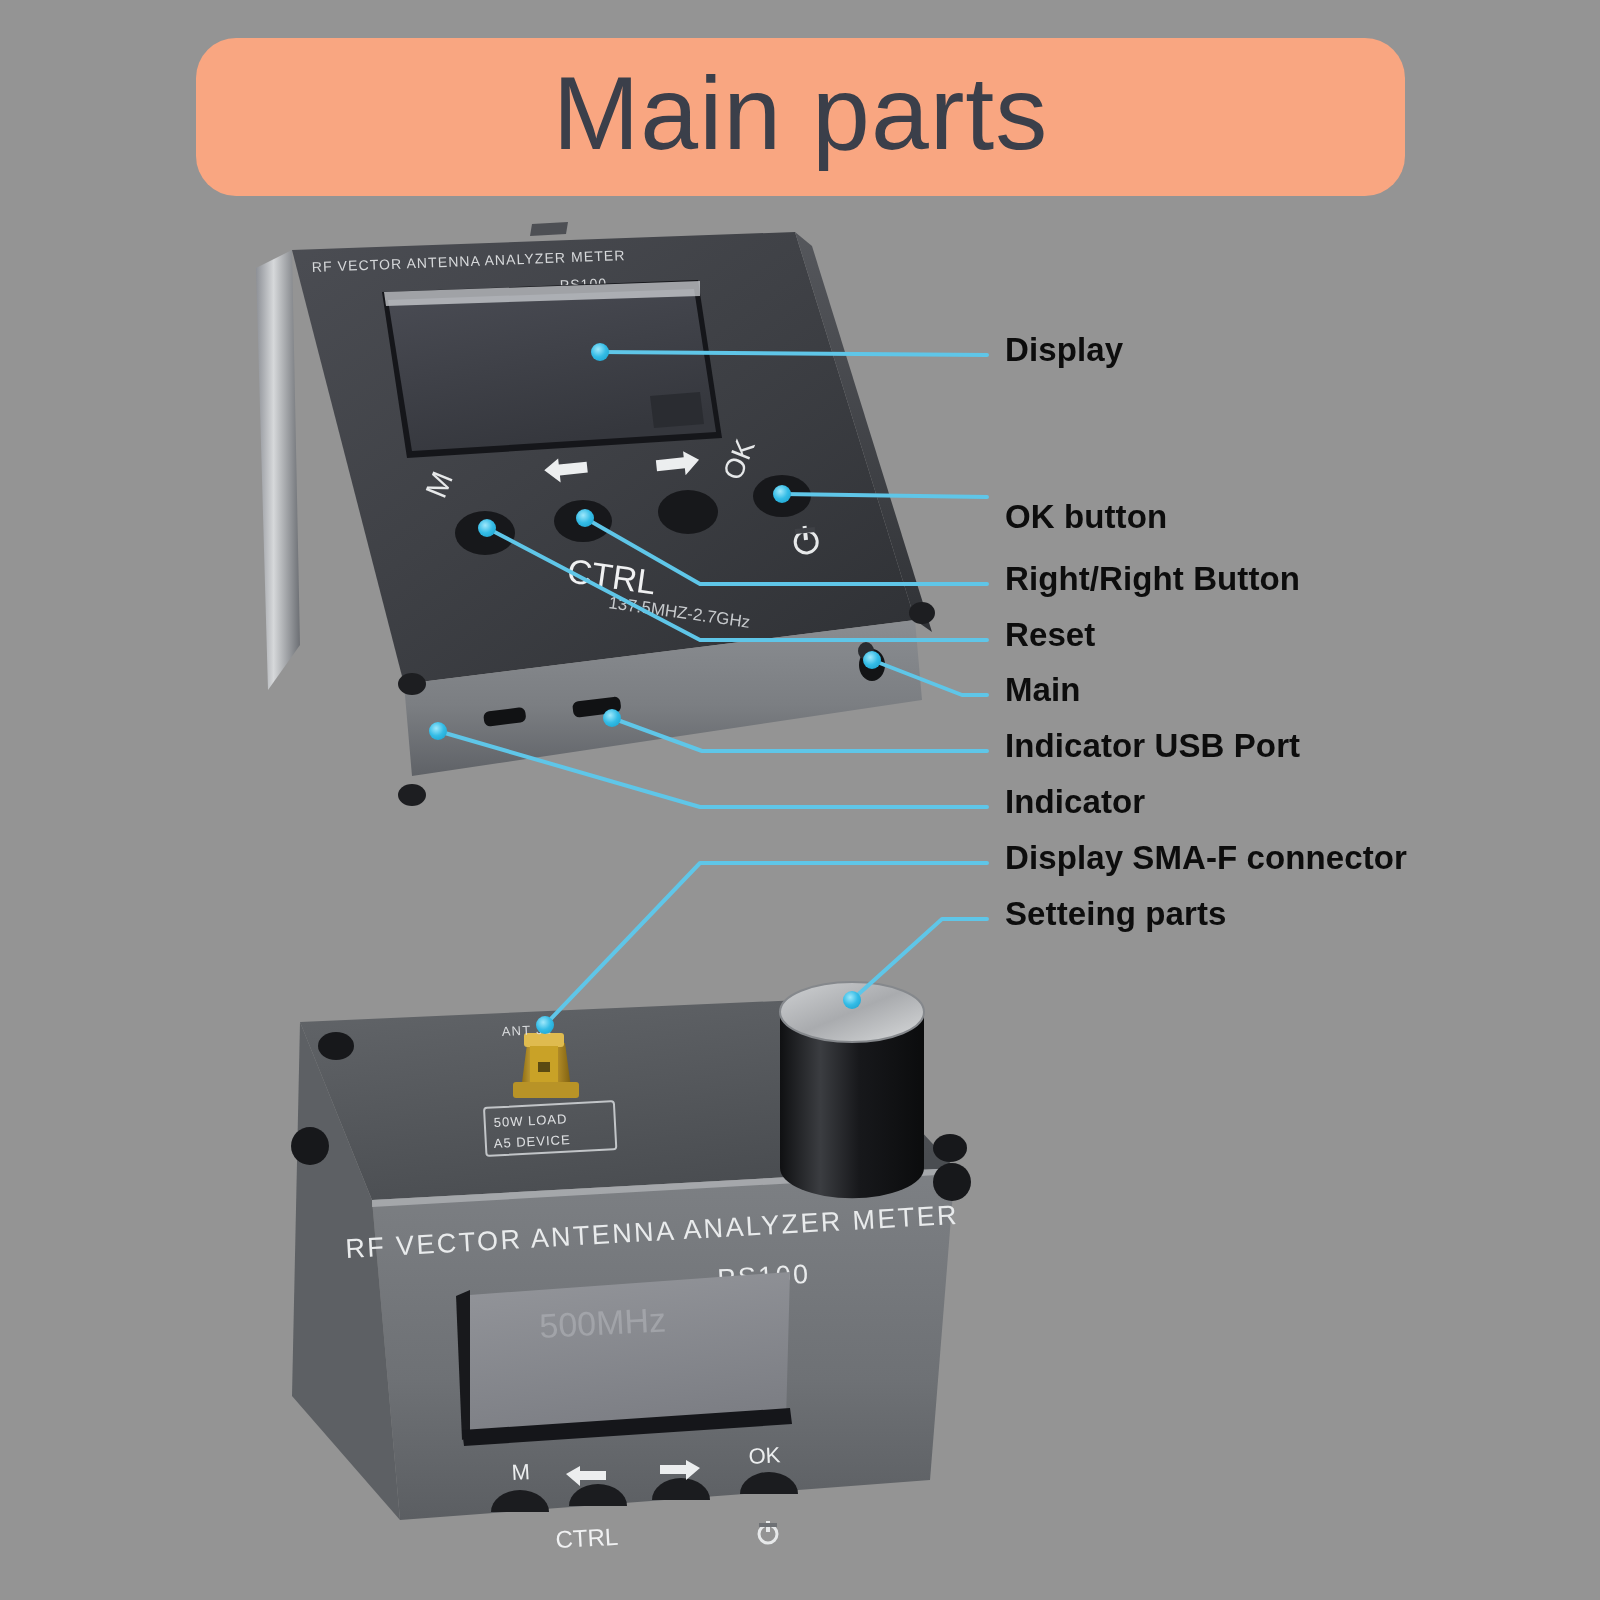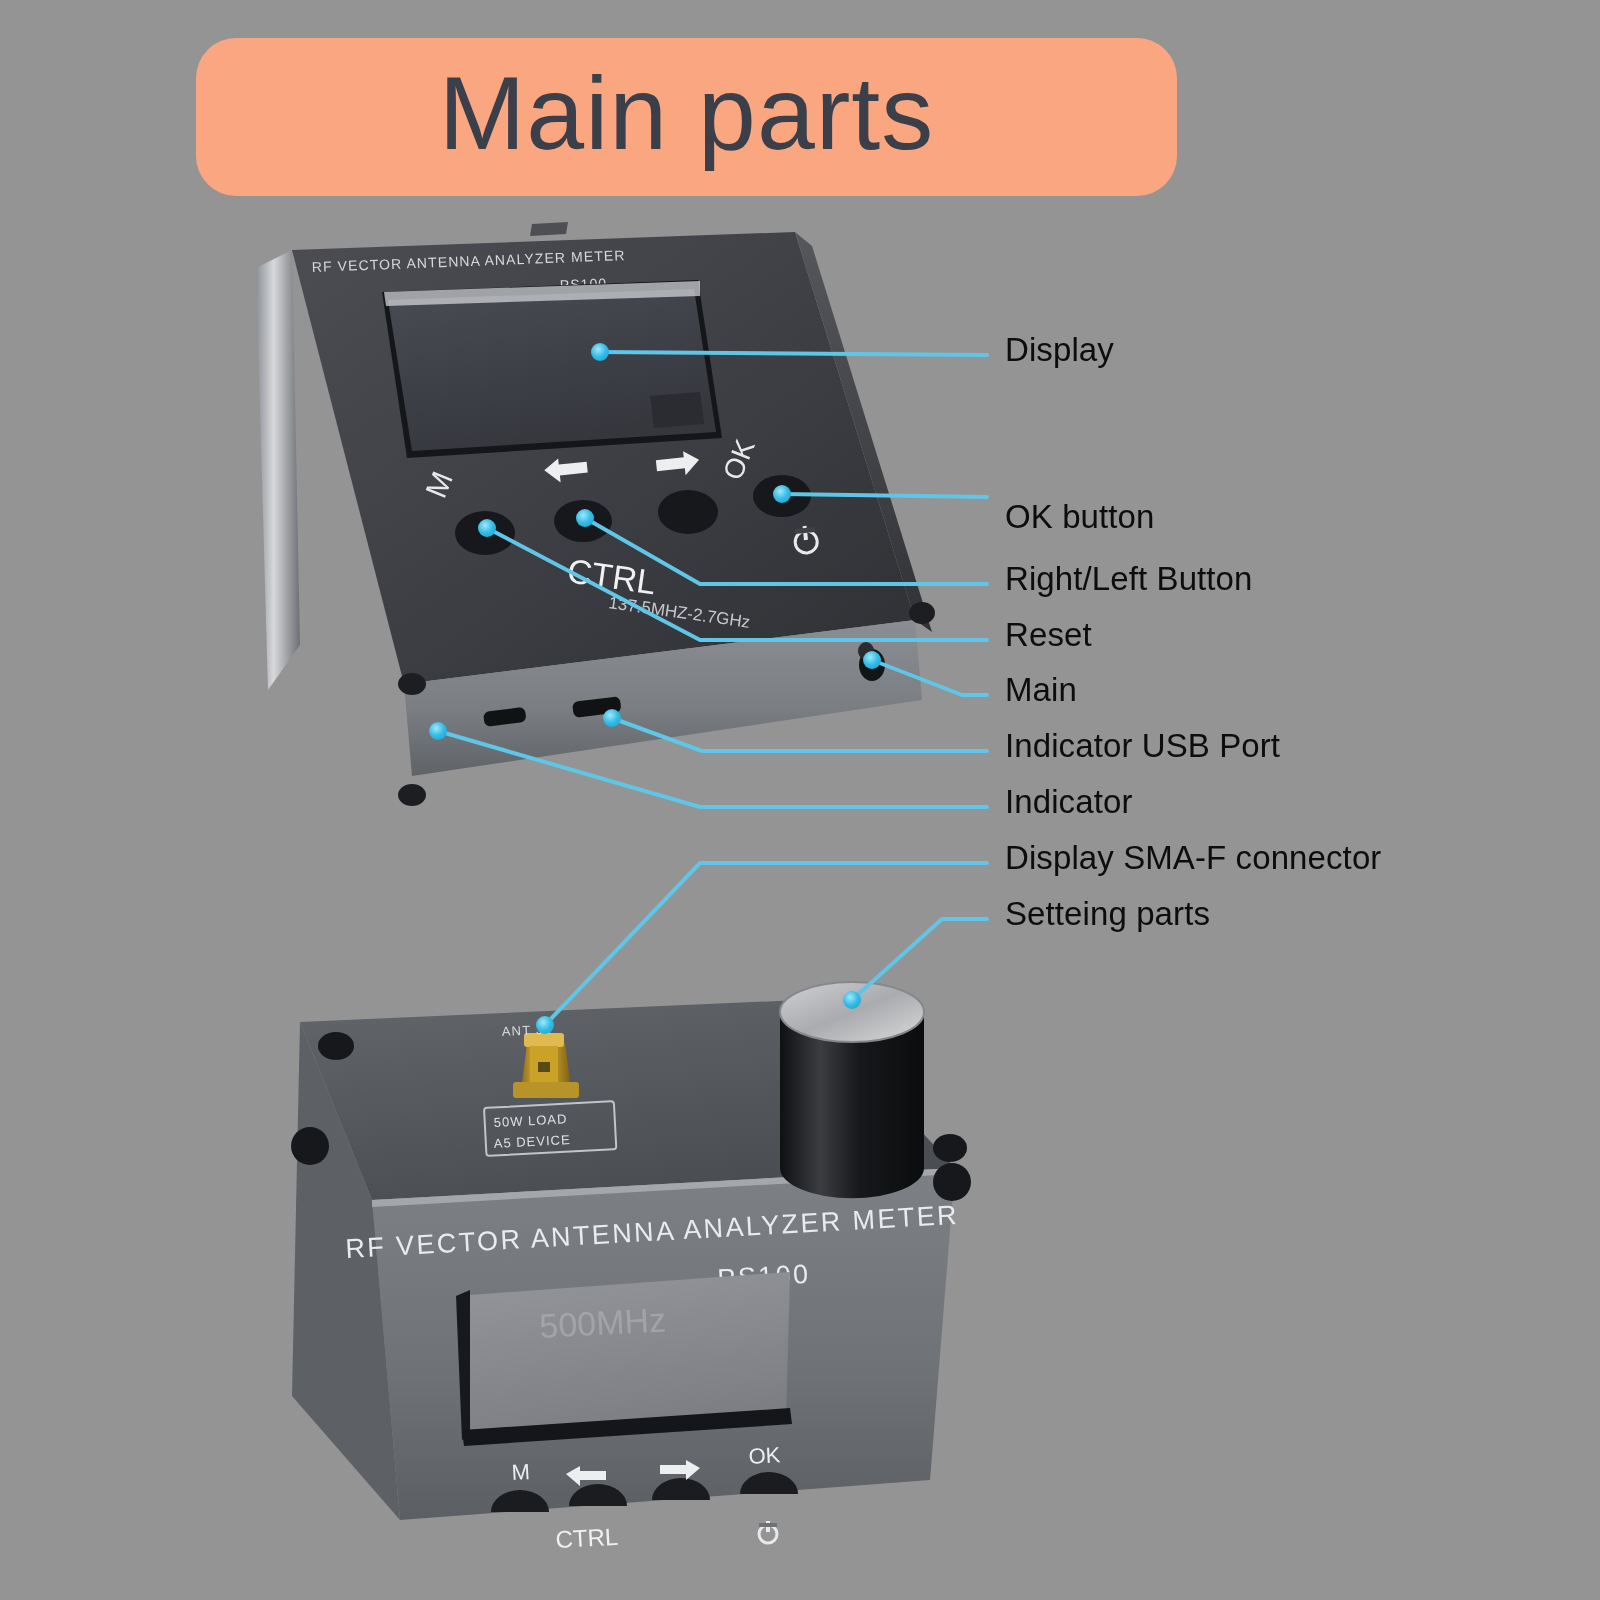--- a/index.html
+++ b/index.html
@@ -7,36 +7,36 @@
     width:1600px;height:1600px;
     background:#949494;
     font-family:"Liberation Sans",sans-serif;
     overflow:hidden;
     position:relative;
   }
   #stage{position:absolute;inset:0;}
 
   
   .title-banner{
-    position:absolute;left:196px;top:38px;width:981px;height:158px;
+    position:absolute;left:196px;top:38px;width:1209px;height:158px;
     background:#F9A681;border-radius:40px;
     display:flex;align-items:center;justify-content:center;
   }
   .title-text{
     font-size:104px;color:#3b3f4a;letter-spacing:1px;
     font-weight:400;line-height:1;
     transform:translateY(-4px);
   }
 
   
   .callout{
     position:absolute;
     color:#0d0d0d;
     font-size:33px;
-    font-weight:400;
+    font-weight:700;
     white-space:nowrap;
     letter-spacing:0.1px;
     line-height:1;
   }
 
   
   #art{position:absolute;left:0;top:0;width:1600px;height:1600px;}
 </style>
 </head>
 <body>
@@ -267,21 +267,21 @@
         <circle cx="612" cy="718" r="9" fill="url(#gDot)"></circle>
         <circle cx="438" cy="731" r="9" fill="url(#gDot)"></circle>
         <circle cx="545" cy="1025" r="9" fill="url(#gDot)"></circle>
         <circle cx="852" cy="1000" r="9" fill="url(#gDot)"></circle>
       </g>
   </svg>
 
   <div id="callout-layer">
       <div class="callout" style="left: 1005px; top: 333px;">Display</div>
       <div class="callout" style="left: 1005px; top: 475px; margin-top: 25px;">OK button</div>
-      <div class="callout" style="left: 1005px; top: 562px;">Right/Left Button</div>
+      <div class="callout" style="left: 1005px; top: 562px;">Right/Right Button</div>
       <div class="callout" style="left: 1005px; top: 618px;">Reset</div>
       <div class="callout" style="left: 1005px; top: 673px;">Main</div>
       <div class="callout" style="left: 1005px; top: 729px;">Indicator USB Port</div>
       <div class="callout" style="left: 1005px; top: 785px;">Indicator</div>
       <div class="callout" style="left: 1005px; top: 841px;">Display SMA-F connector</div>
       <div class="callout" style="left: 1005px; top: 897px;">Setteing parts</div>
     </div>
 
 </div>
 

